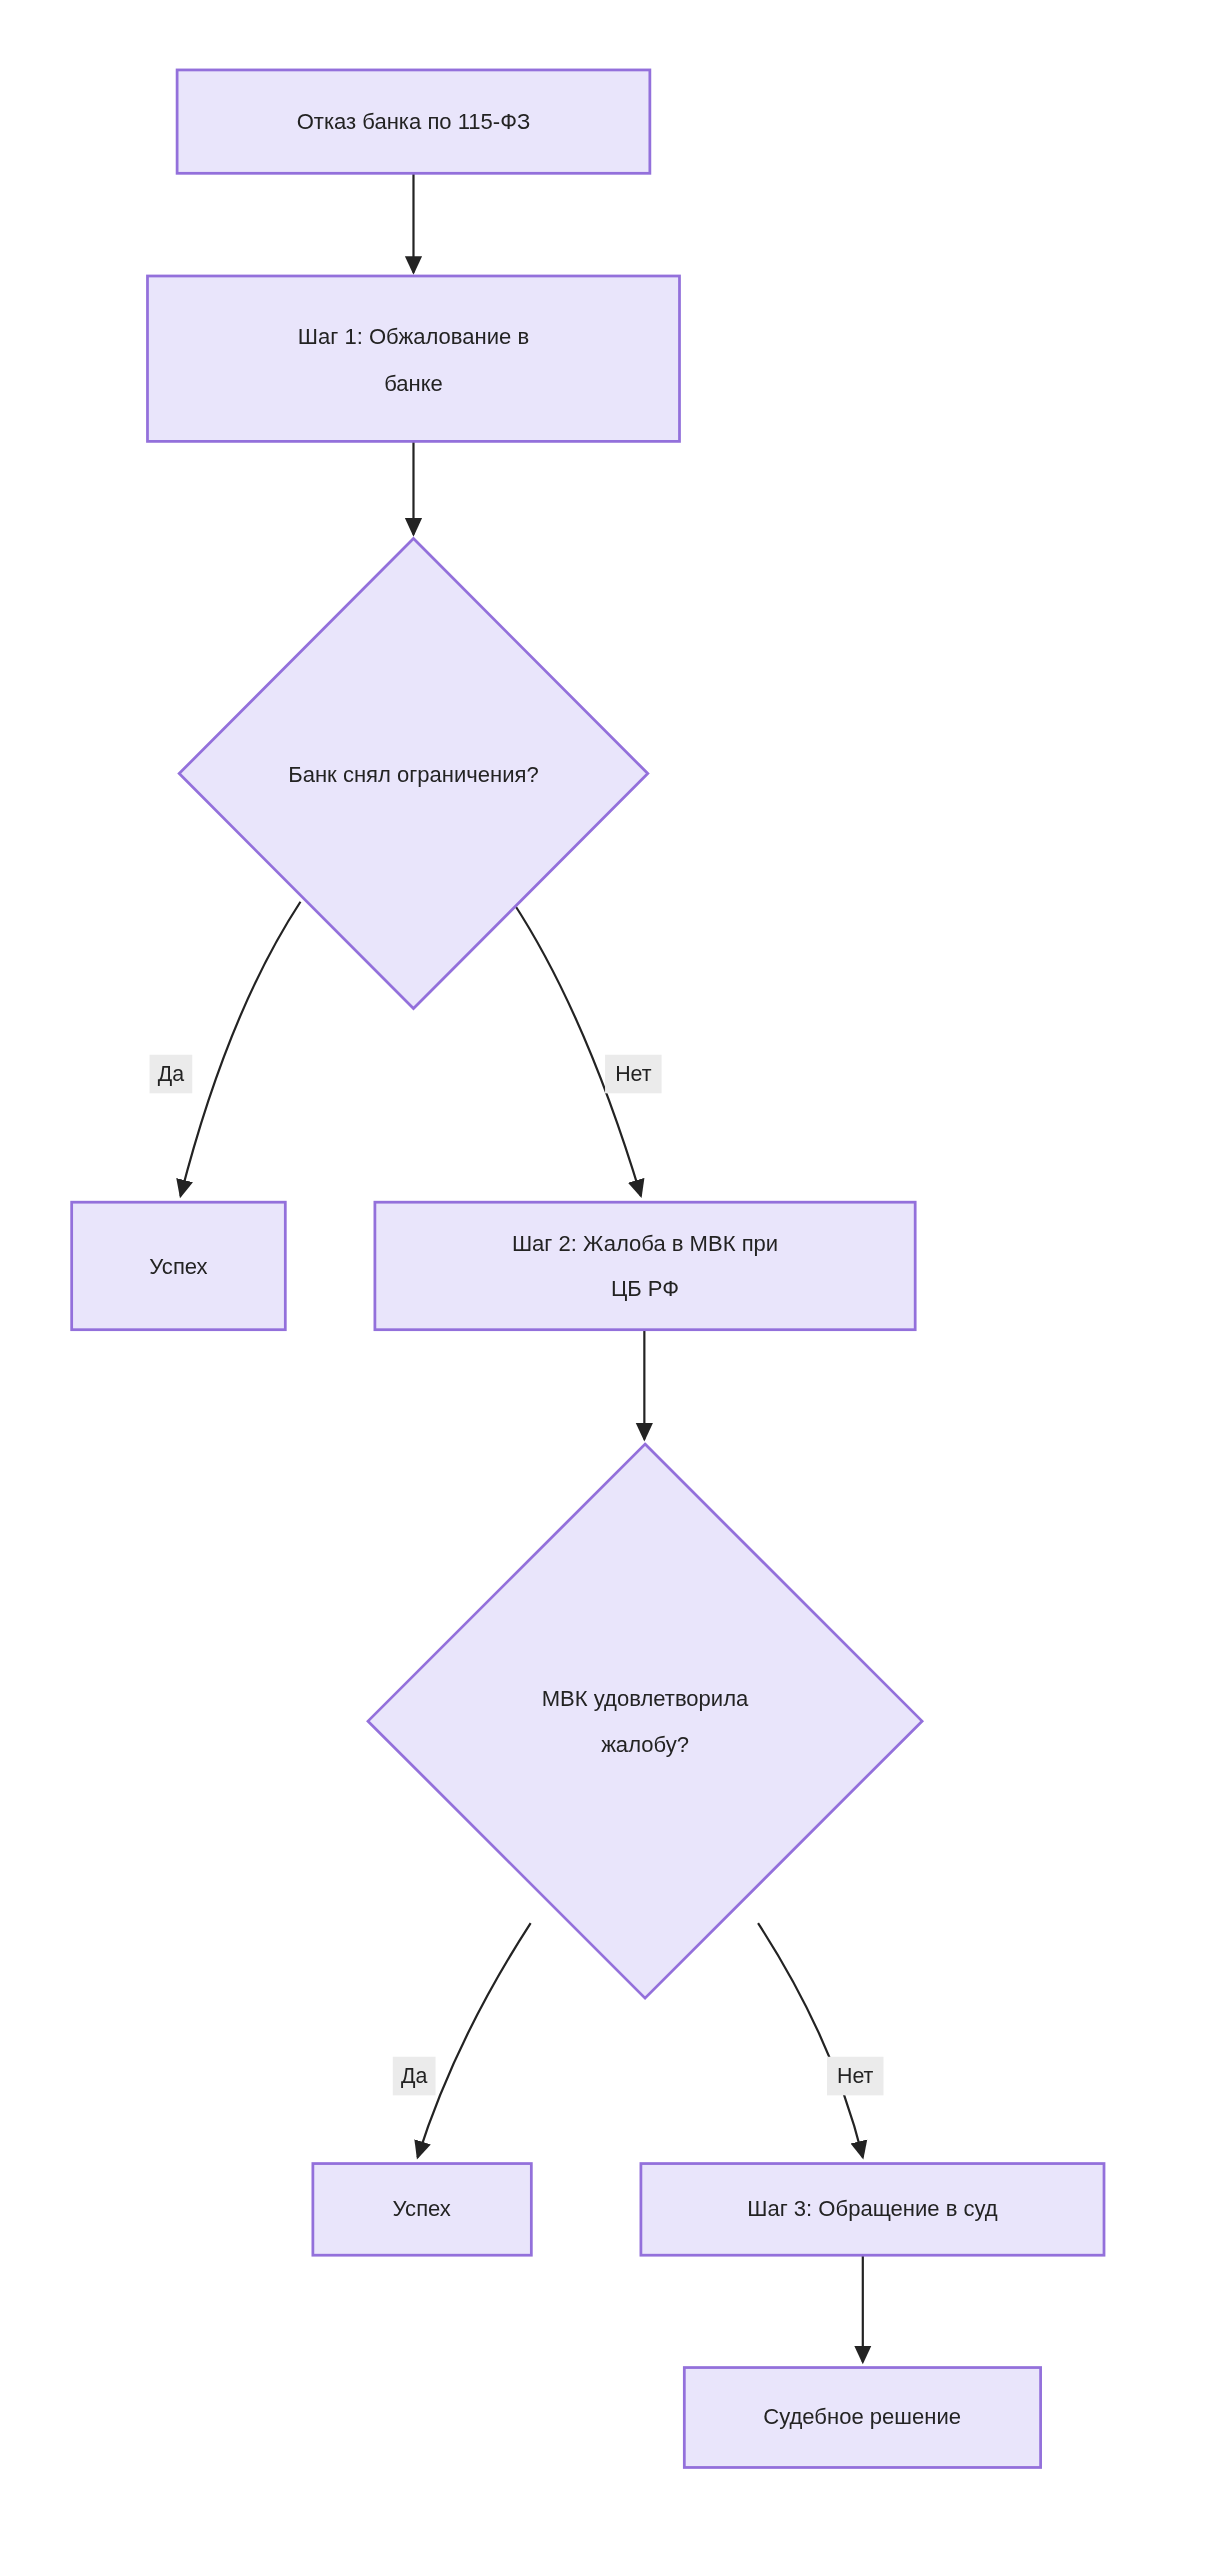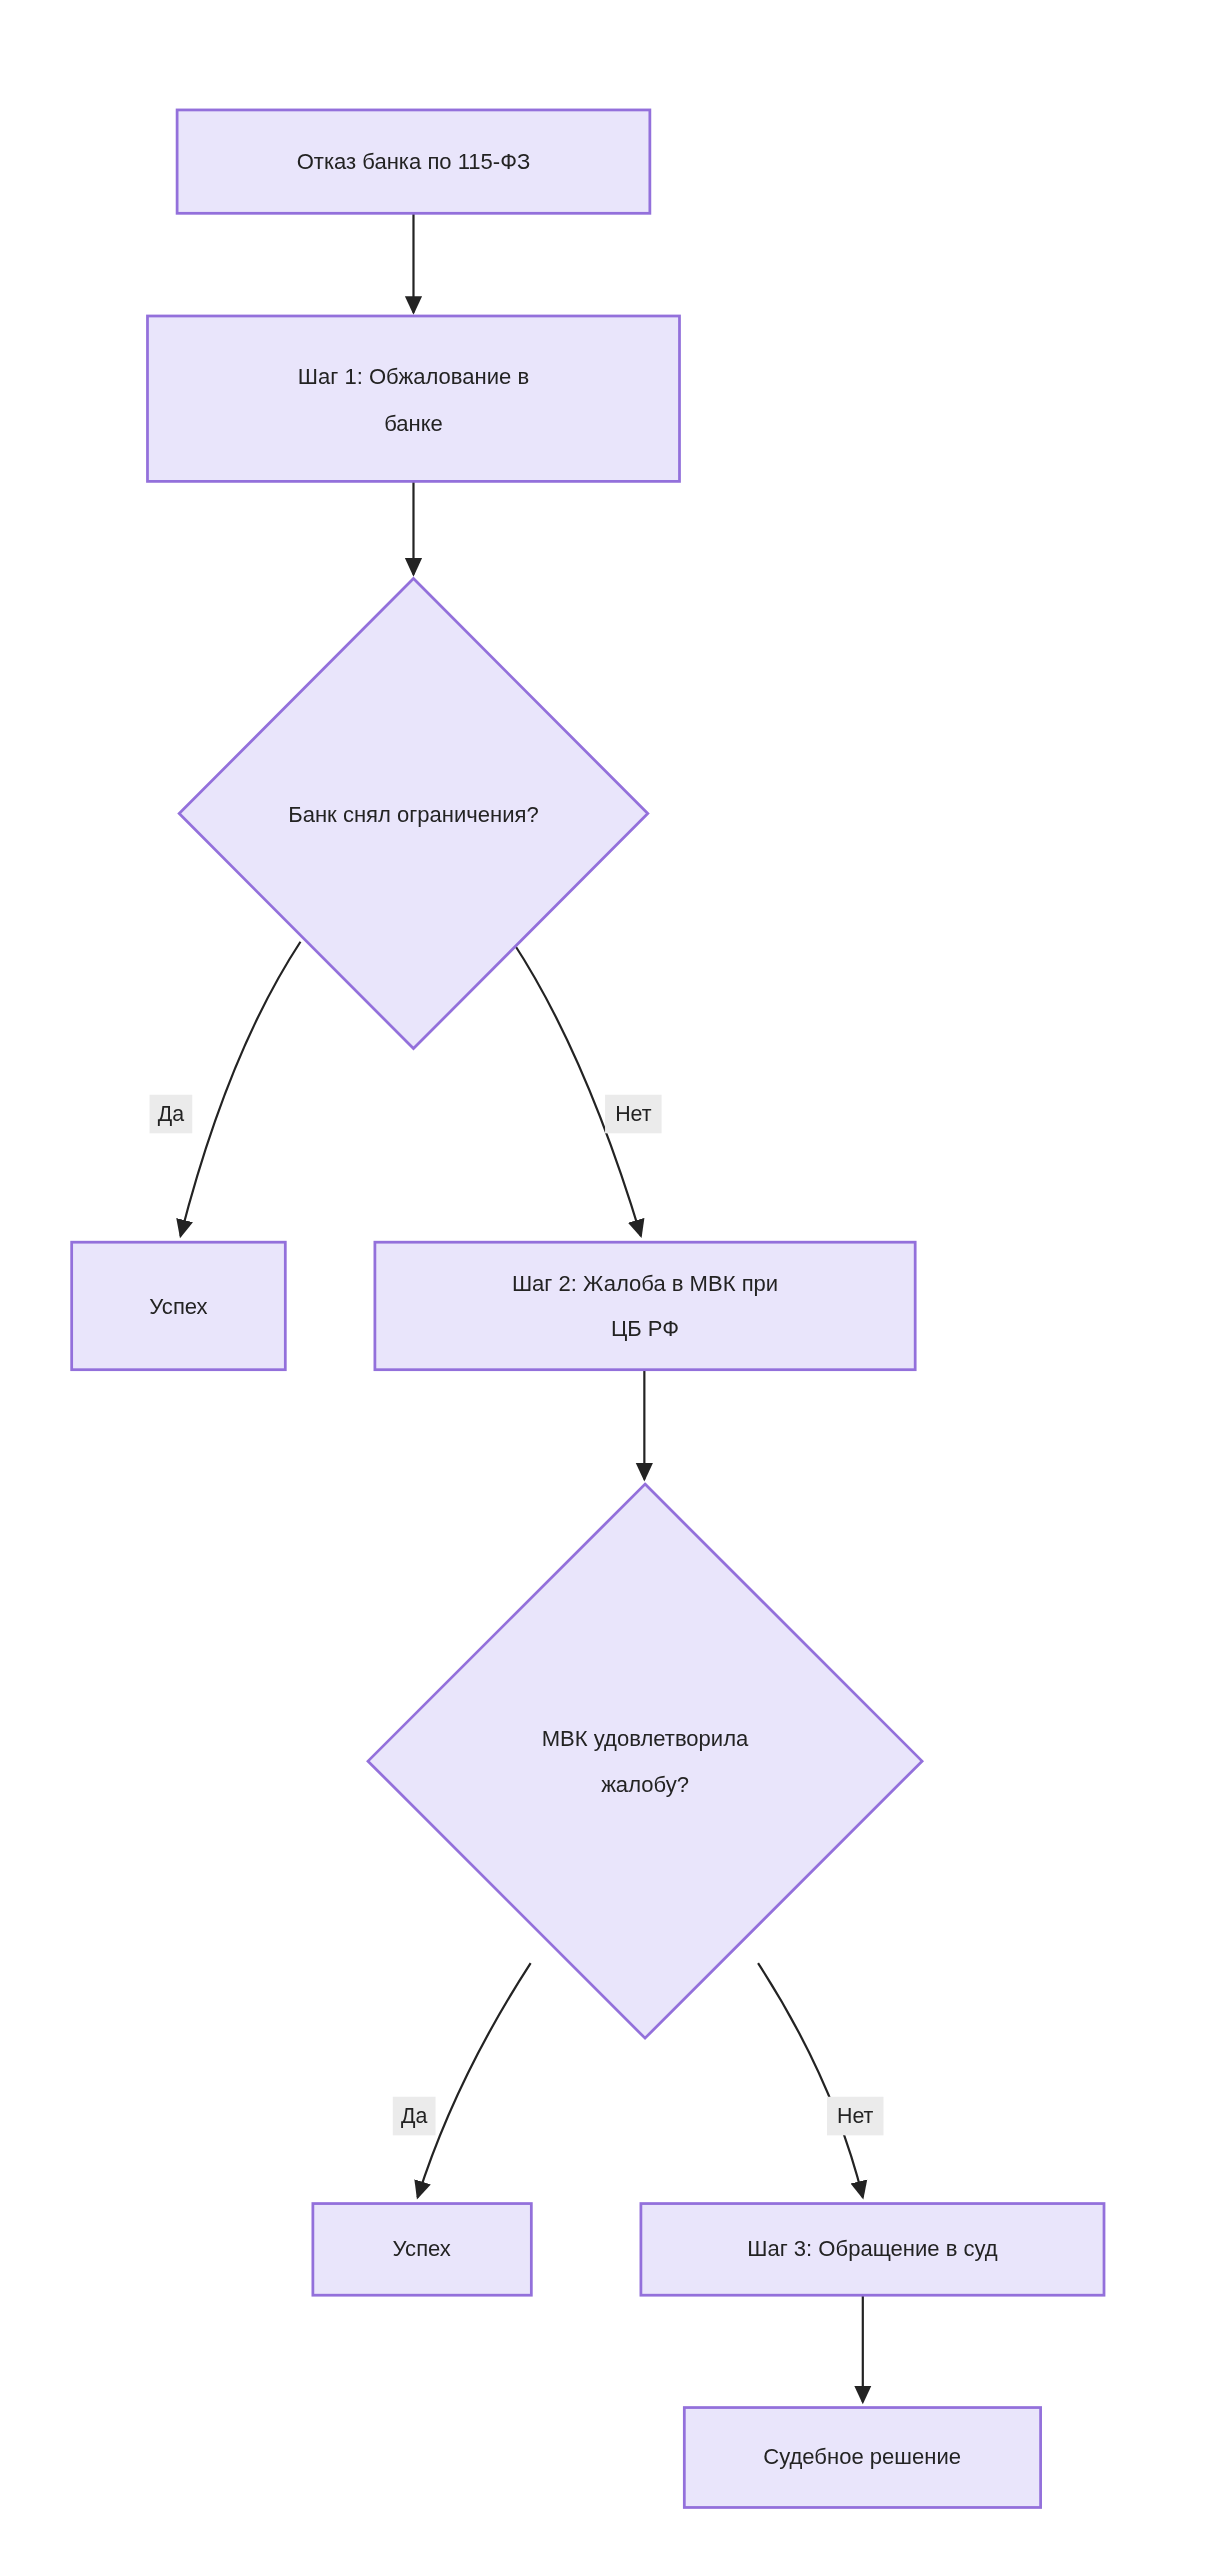--- a/index.html
+++ b/index.html
@@ -12,21 +12,20 @@
     width: 1206px;
     height: 2576px;
     font-family: "Liberation Sans", "DejaVu Sans", sans-serif;
     overflow: hidden;
   }
   #flow-root {
     position: relative;
     width: 1206px;
     height: 2136px;
     background: #ffffff;
-    margin-top: 40px;
   }
   svg#flow-svg {
     position: absolute;
     left: 0;
     top: 0;
     width: 1206px;
     height: 2576px;
     display: block;
   }
   .node-shape {

